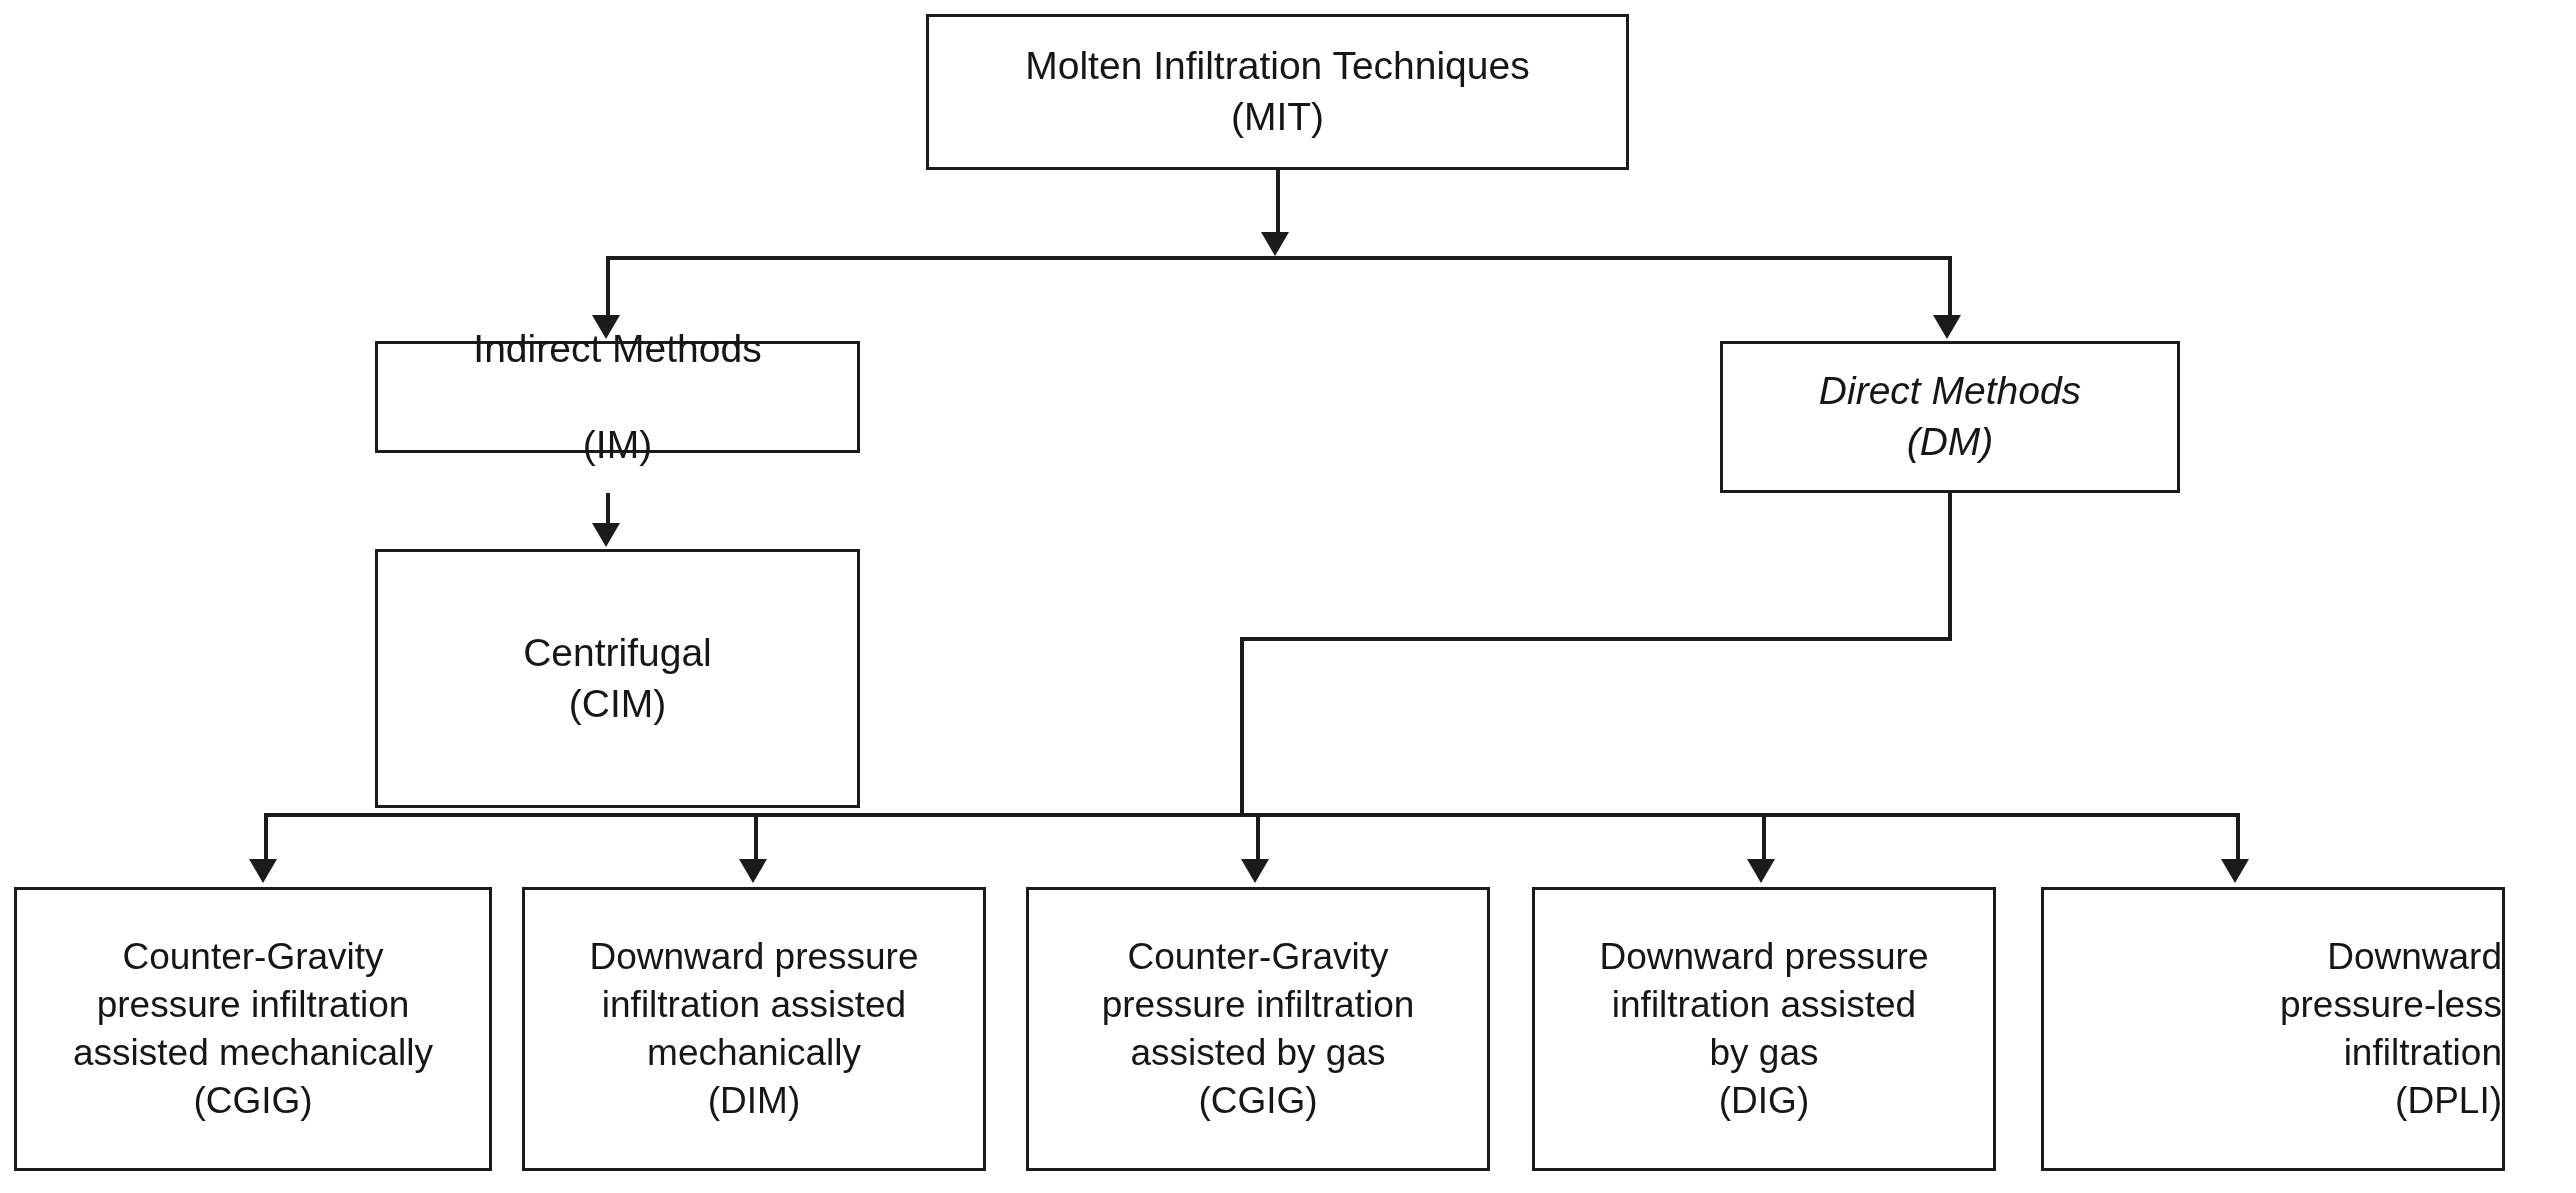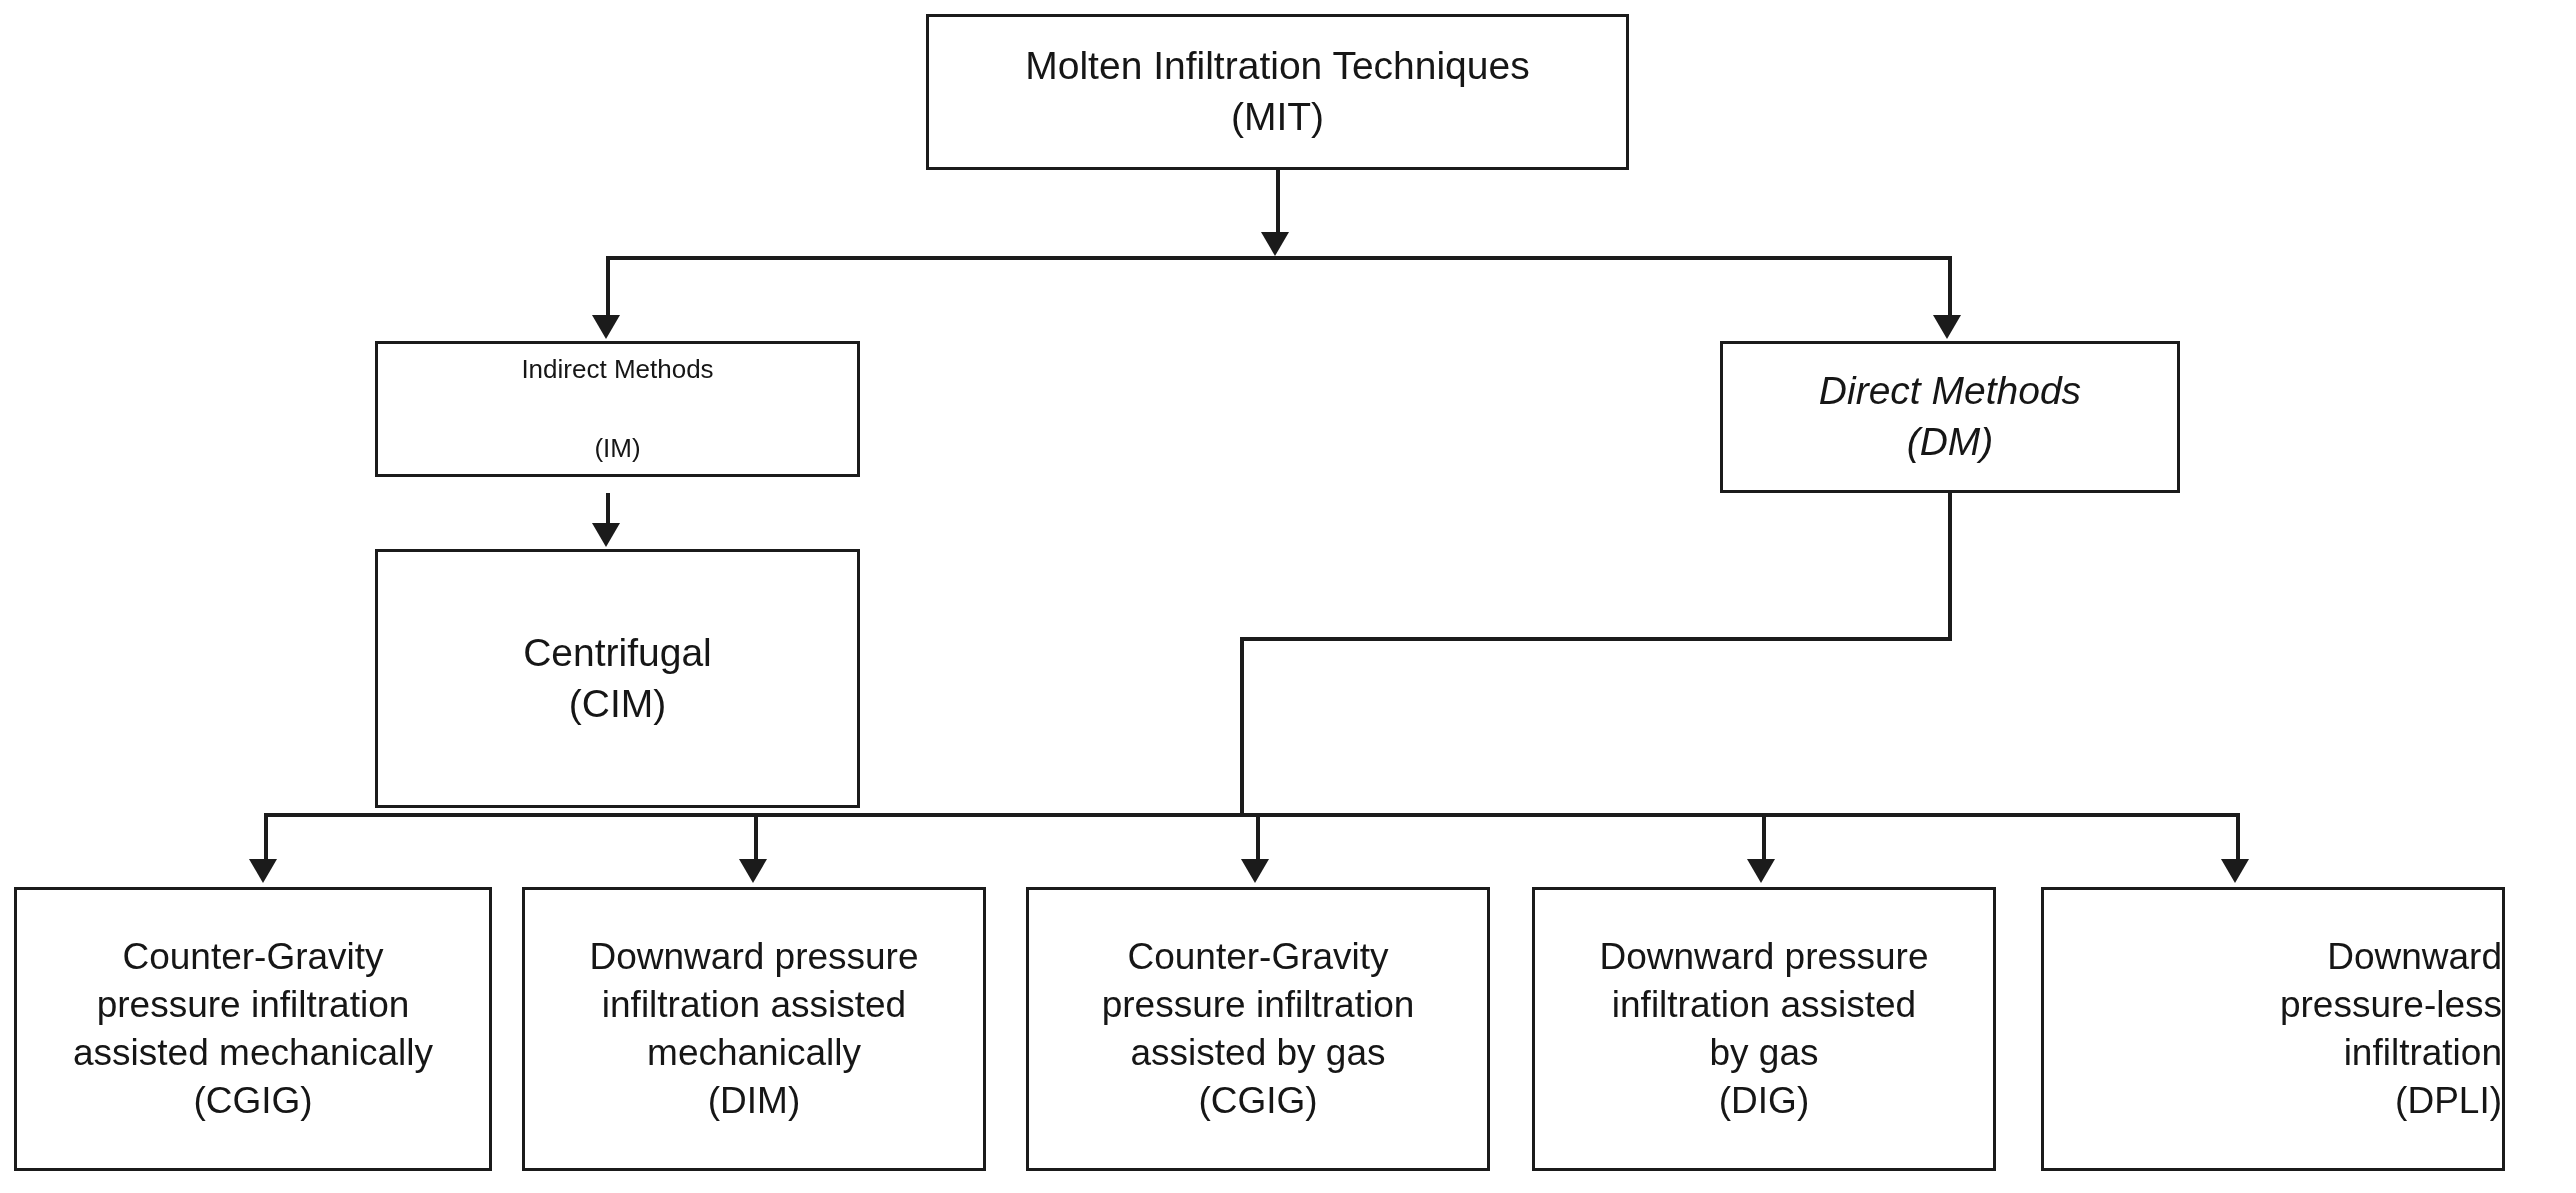--- a/index.html
+++ b/index.html
@@ -38,22 +38,22 @@
     top: 14px;
     width: 703px;
     height: 156px;
     font-size: 39px;
   }
   
   #node-im {
     left: 375px;
     top: 341px;
     width: 485px;
-    height: 136px;
-    font-size: 26px;
+    height: 112px;
+    font-size: 39px;
     gap: 45px;
   }
   #node-dm {
     left: 1720px;
     top: 341px;
     width: 460px;
     height: 152px;
     font-size: 39px;
     font-style: italic;
   }

